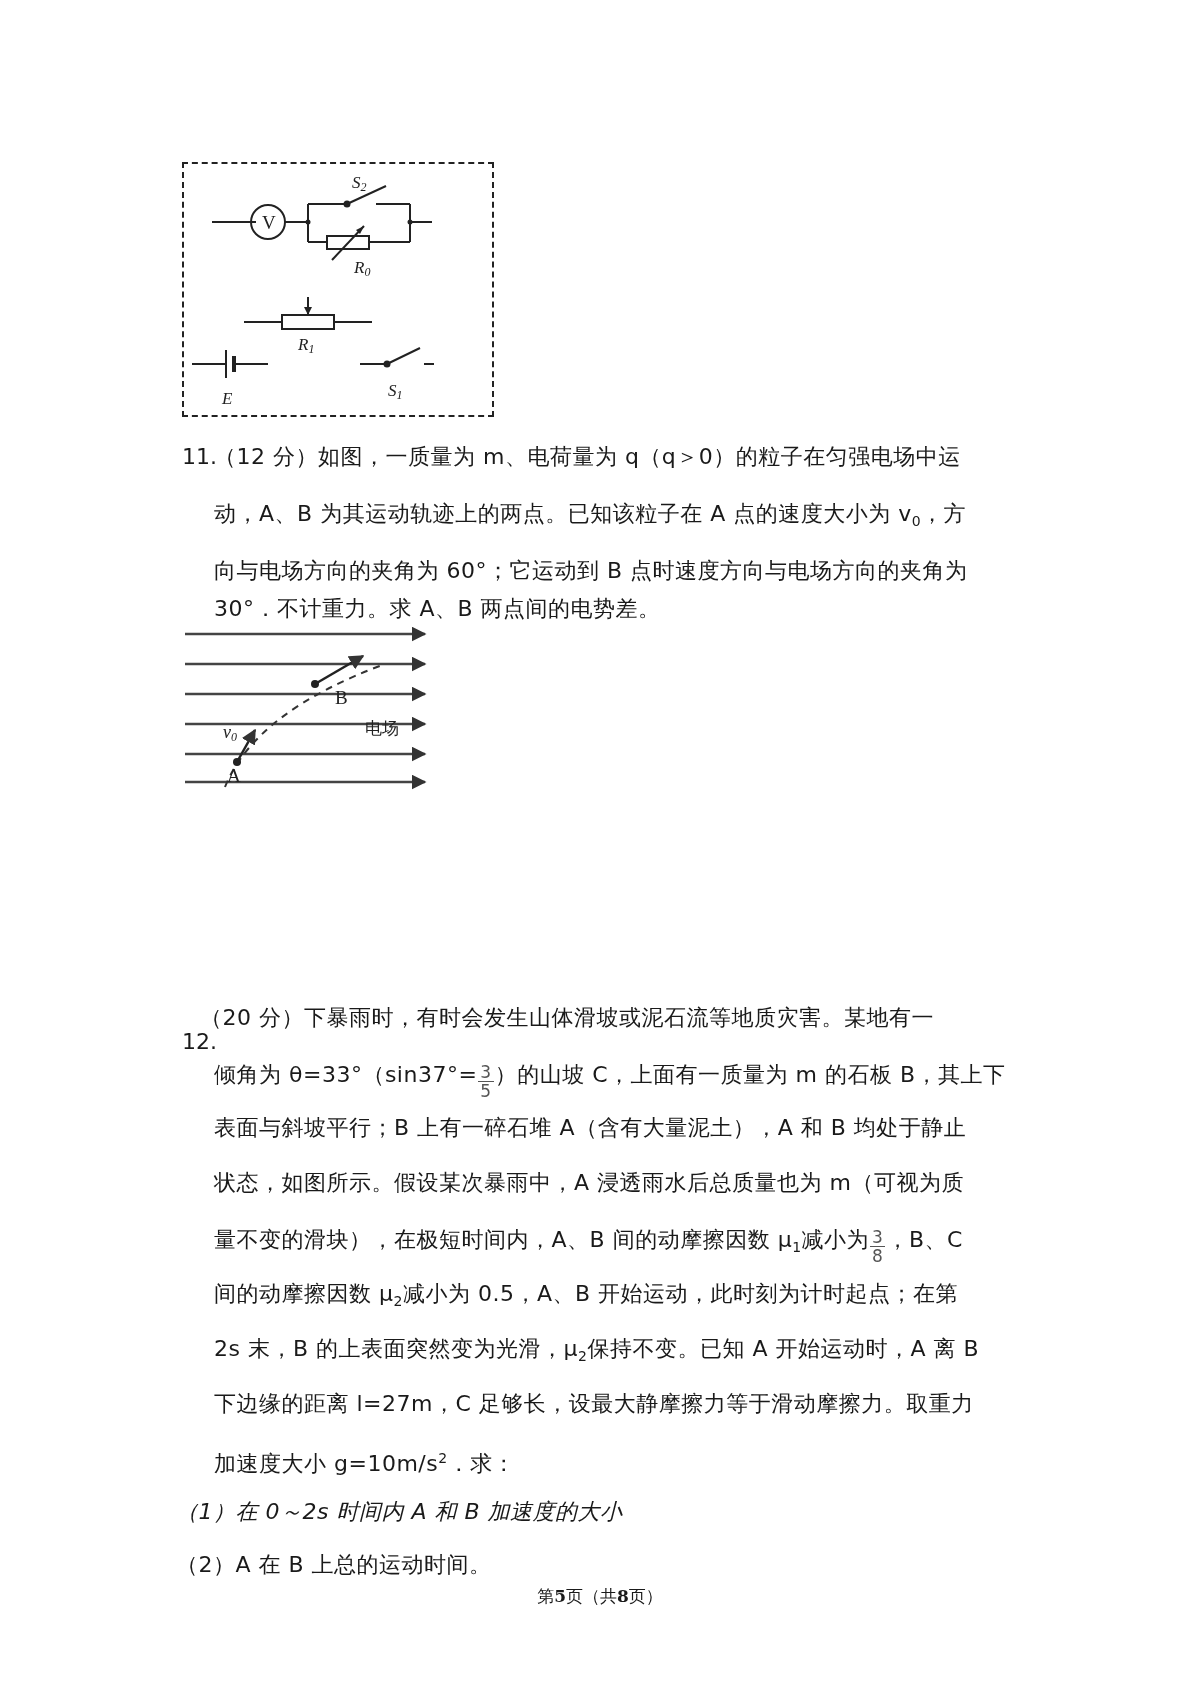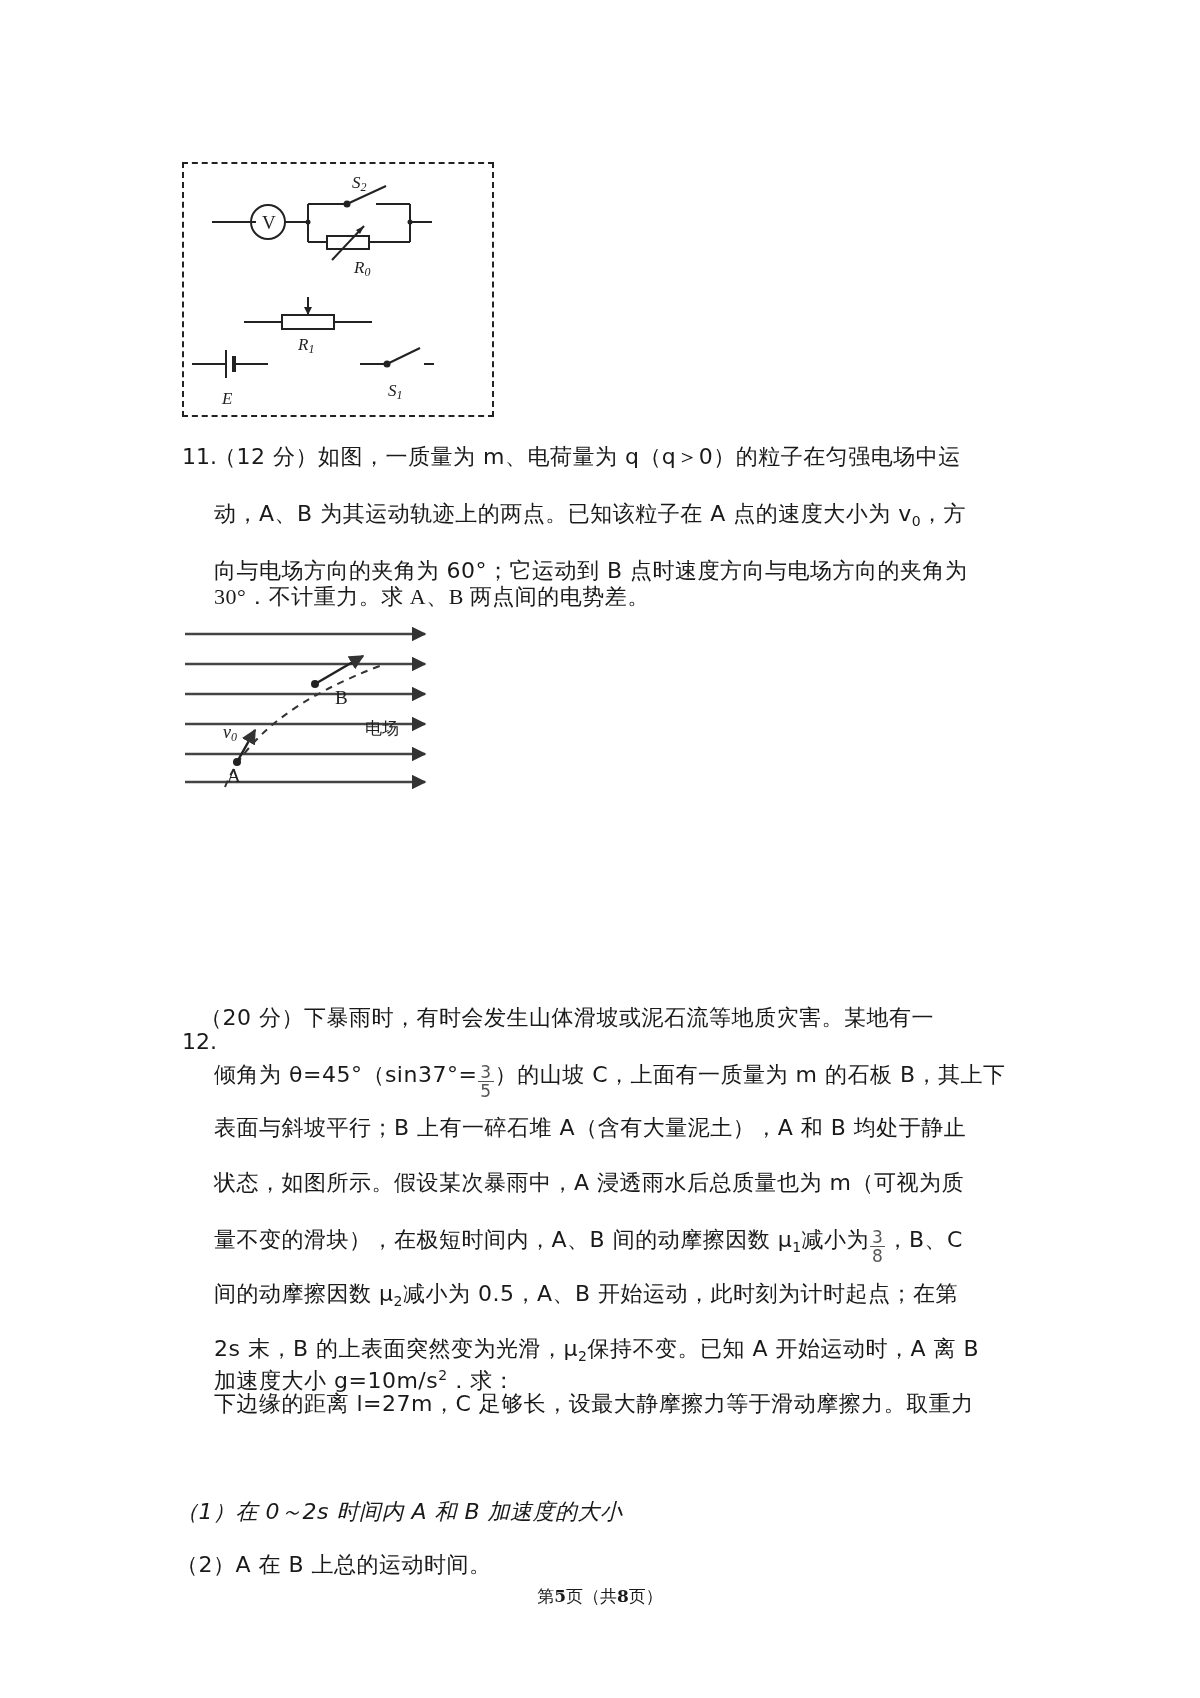--- a/index.html
+++ b/index.html
@@ -85,21 +85,21 @@
       <text x="114" y="186" font-family="Liberation Serif, serif" font-style="italic" font-size="17" fill="#222"><tspan>R</tspan><tspan font-size="12" dy="3">1</tspan></text>
       <text x="38" y="240" font-family="Liberation Serif, serif" font-style="italic" font-size="17" fill="#222">E</text>
       <text x="204" y="232" font-family="Liberation Serif, serif" font-style="italic" font-size="17" fill="#222"><tspan>S</tspan><tspan font-size="12" dy="3">1</tspan></text>
     </svg>
   </div>
 
   <div class="q-num" style="left:182px; top:442px;">11.</div>
   <div class="q-line" style="left:214px; top:442px;">（12 分）如图，一质量为 m、电荷量为 q（q＞0）的粒子在匀强电场中运</div>
   <div class="q-line" style="left:214px; top:499px;"><span>动，A、B 为其运动轨迹上的两点。已知该粒子在 A 点的速度大小为 v</span><sub>0</sub><span>，方</span></div>
   <div class="q-line" style="left:214px; top:556px;">向与电场方向的夹角为 60°；它运动到 B 点时速度方向与电场方向的夹角为</div>
-  <div class="q-line" style="left:214px; top:582px;font-family:Liberation Serif, serif;">30°．不计重力。求 A、B 两点间的电势差。</div>
+  <div class="q-line" style="left:214px; top:594px;">30°．不计重力。求 A、B 两点间的电势差。</div>
 
   <div class="field-fig">
     <svg width="250" height="170" viewBox="0 0 250 170">
       <defs>
         <marker id="ah" viewBox="0 0 10 10" refX="9" refY="5" markerWidth="6" markerHeight="6" orient="auto">
           <path d="M0,0 L10,5 L0,10 z" fill="#333"></path>
         </marker>
       </defs>
       <g stroke="#444" stroke-width="2.5">
         <line x1="0" y1="12" x2="240" y2="12" marker-end="url(#ah)"></line>
@@ -116,32 +116,32 @@
       <circle cx="130" cy="62" r="4" fill="#222"></circle>
       <text x="42" y="160" font-family="Liberation Serif, serif" font-size="19" fill="#222">A</text>
       <text x="150" y="82" font-family="Liberation Serif, serif" font-size="19" fill="#222">B</text>
       <text x="38" y="116" font-family="Liberation Serif, serif" font-style="italic" font-size="18" fill="#222"><tspan>v</tspan><tspan font-size="12" dy="3">0</tspan></text>
       <text x="180" y="112" font-size="17" fill="#222">电场</text>
     </svg>
   </div>
 
   <div class="q-num" style="left:182px; top:1003px;margin-top:24px;">12.</div>
   <div class="q-line" style="left:200px; top:1003px;">（20 分）下暴雨时，有时会发生山体滑坡或泥石流等地质灾害。某地有一</div>
-  <div class="q-line" style="left:214px; top:1057px;"><span>倾角为 θ=45°（sin37°=</span><span class="frac">
+  <div class="q-line" style="left:214px; top:1057px;"><span>倾角为 θ=33°（sin37°=</span><span class="frac">
         <span class="num">3</span>
         <span>5</span>
       </span><span>）的山坡 C，上面有一质量为 m 的石板 B，其上下</span></div>
   <div class="q-line" style="left:214px; top:1113px;">表面与斜坡平行；B 上有一碎石堆 A（含有大量泥土），A 和 B 均处于静止</div>
   <div class="q-line" style="left:214px; top:1168px;">状态，如图所示。假设某次暴雨中，A 浸透雨水后总质量也为 m（可视为质</div>
   <div class="q-line" style="left:214px; top:1222px;"><span>量不变的滑块），在极短时间内，A、B 间的动摩擦因数 μ</span><sub>1</sub><span>减小为</span><span class="frac">
         <span class="num">3</span>
         <span>8</span>
       </span><span>，B、C</span></div>
   <div class="q-line" style="left:214px; top:1279px;text-align:center;"><span>间的动摩擦因数 μ</span><sub>2</sub><span>减小为 0.5，A、B 开始运动，此时刻为计时起点；在第</span></div>
   <div class="q-line" style="left:214px; top:1334px;"><span>2s 末，B 的上表面突然变为光滑，μ</span><sub>2</sub><span>保持不变。已知 A 开始运动时，A 离 B</span></div>
   <div class="q-line" style="left:214px; top:1389px;">下边缘的距离 l=27m，C 足够长，设最大静摩擦力等于滑动摩擦力。取重力</div>
-  <div class="q-line" style="left:214px; top:1360px;"><span>加速度大小 g=10m/s</span><sup>2</sup><span>．求：</span></div>
+  <div class="q-line" style="left:214px; top:1443px;"><span>加速度大小 g=10m/s</span><sup>2</sup><span>．求：</span></div>
   <div class="q-line" style="left:176px; top:1497px;font-style:italic;">（1）在 0～2s 时间内 A 和 B 加速度的大小</div>
   <div class="q-line" style="left:176px; top:1550px;">（2）A 在 B 上总的运动时间。</div>
 
   <div class="footer" style="top:1585px;"><span>第</span><b>5</b><span>页（共</span><b>8</b><span>页）</span></div>
 
 </div>
 
 </body></html>

